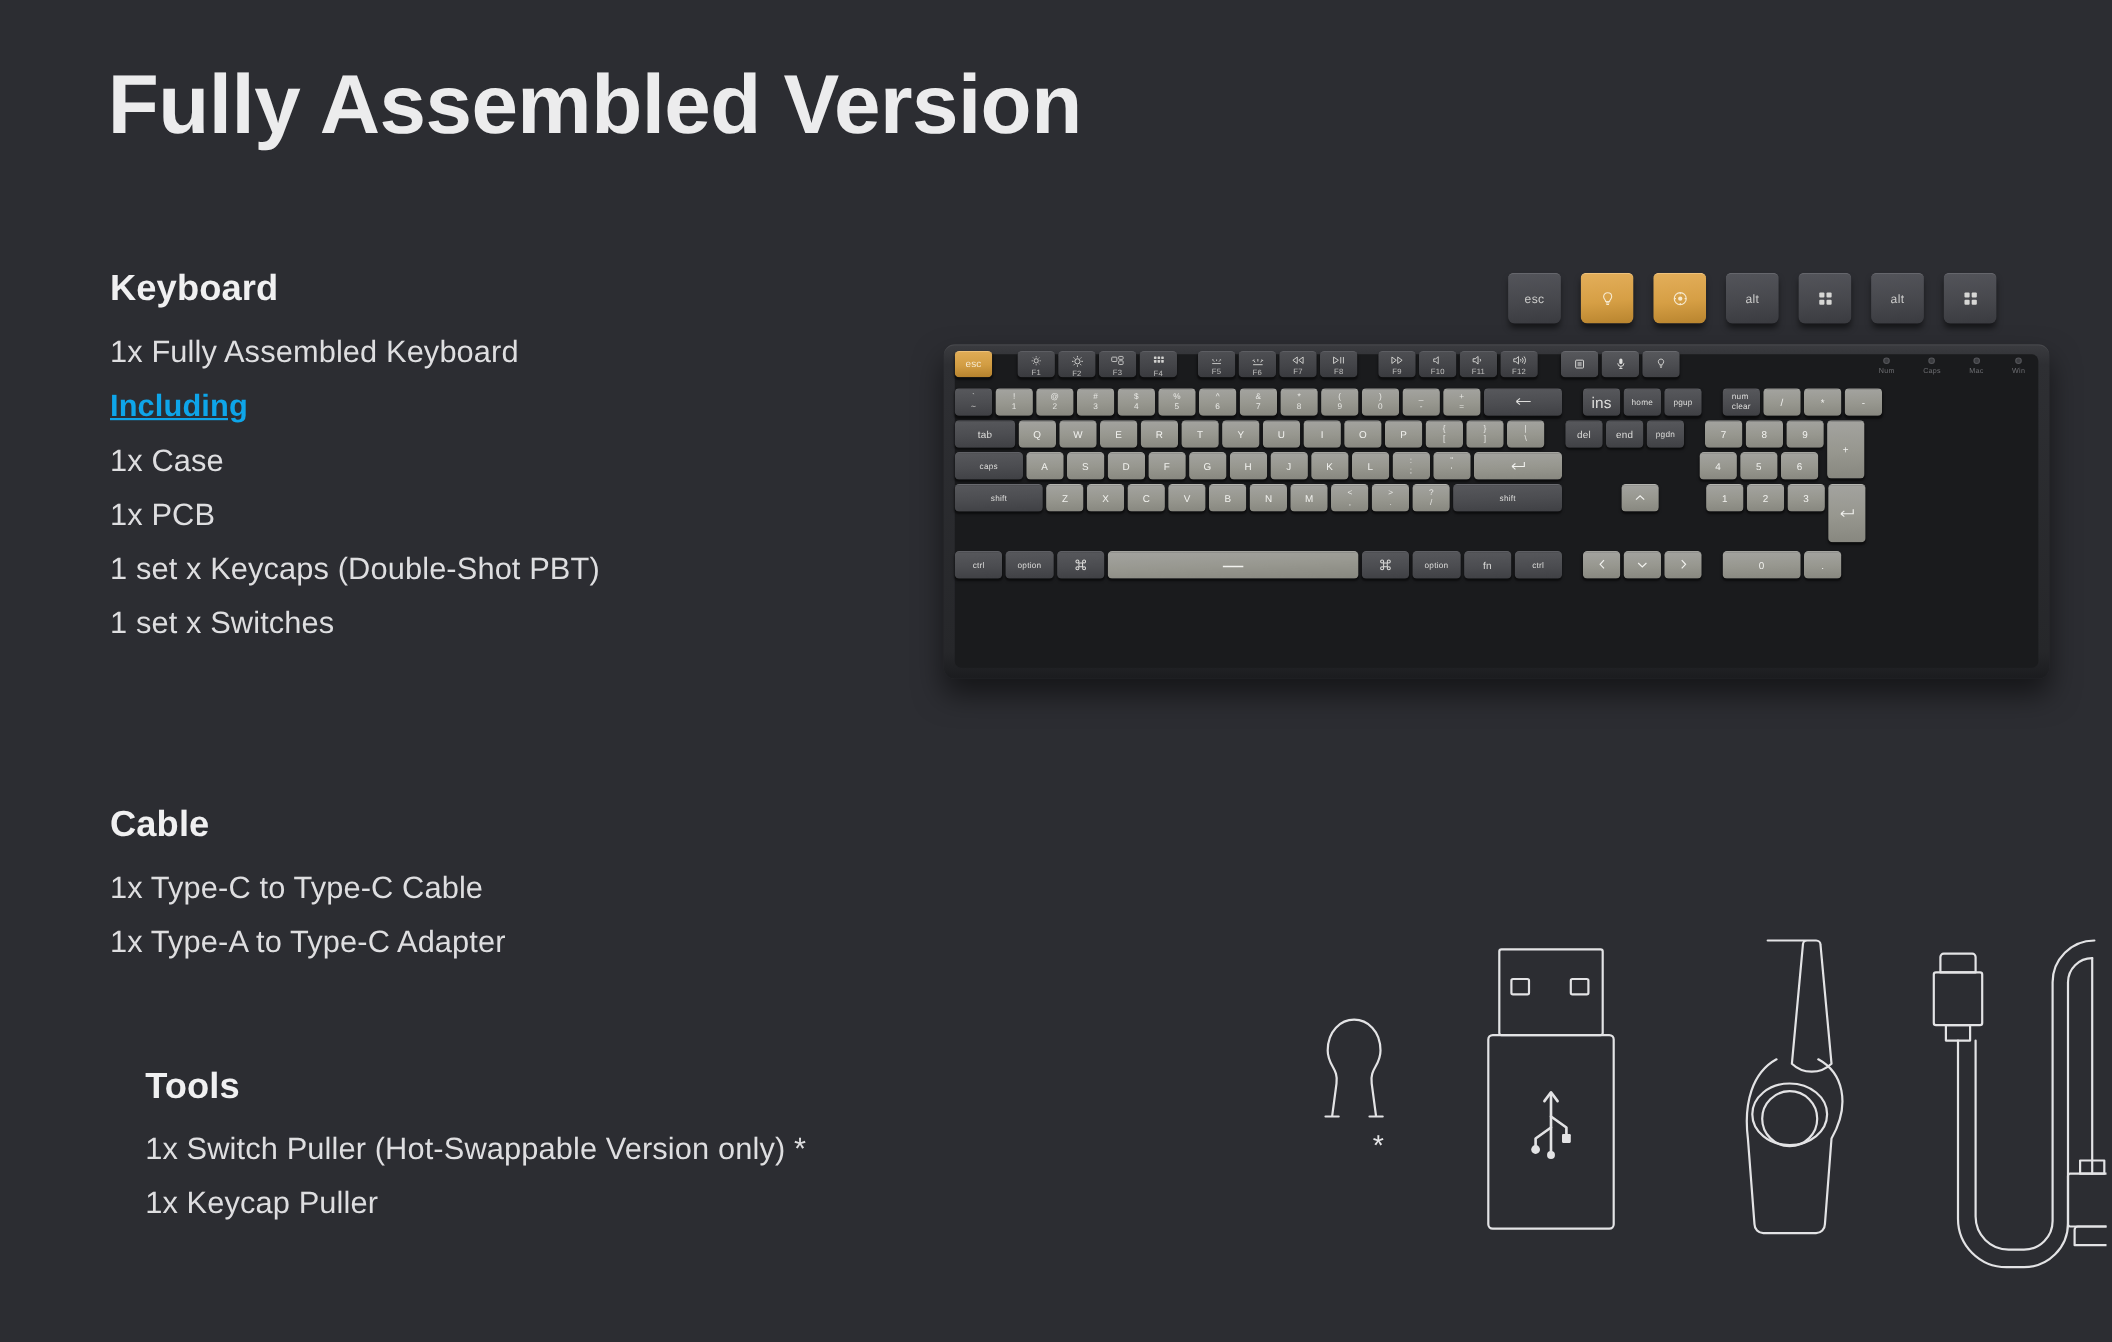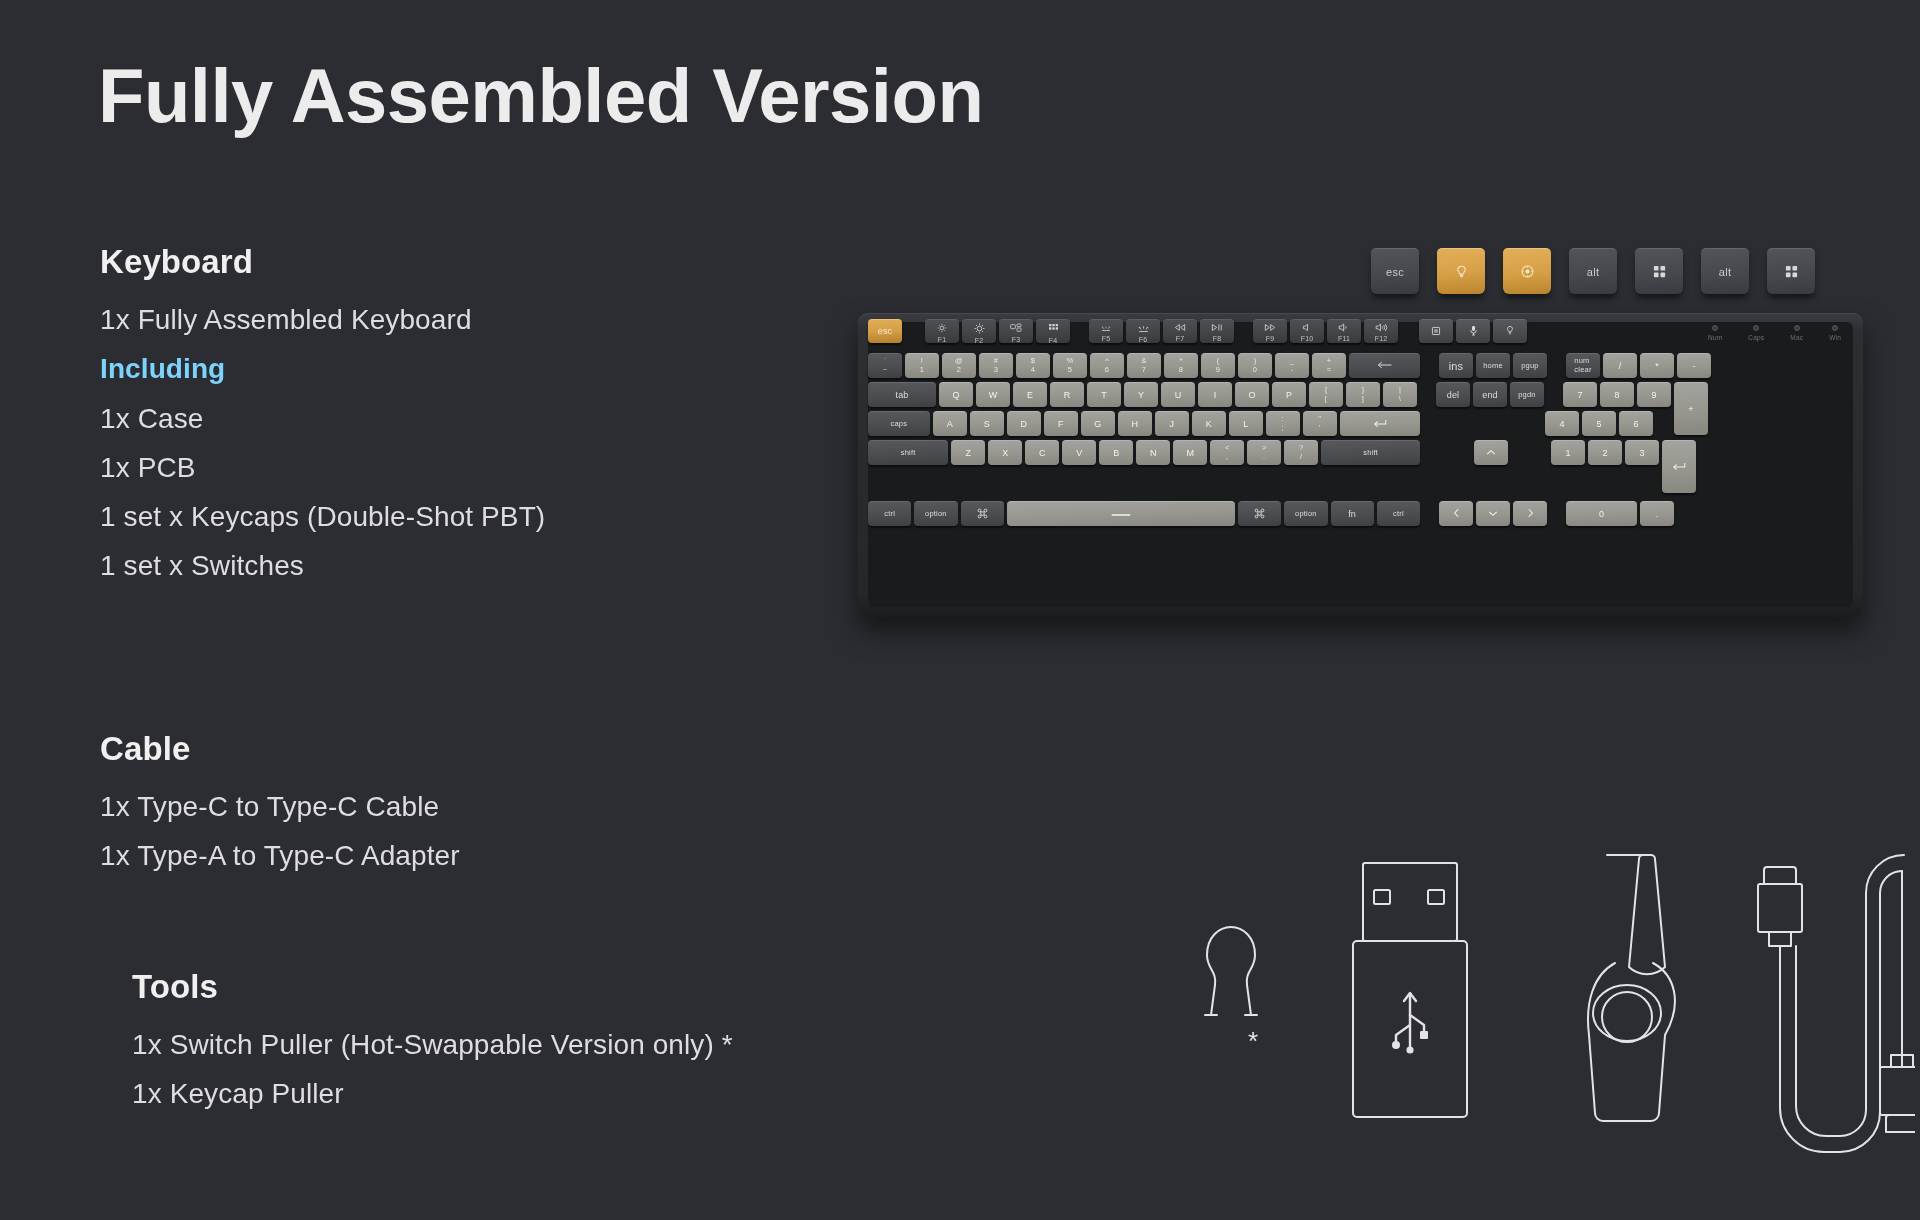--- a/index.html
+++ b/index.html
@@ -22,21 +22,21 @@
 
   .section { position:absolute; left:100px; }
   .section h2 {
     font-size:33px; font-weight:700; color:#f0f0f1;
     letter-spacing:0.1px; margin-bottom:14px;
   }
   .section .line {
     font-size:28px; font-weight:400; color:#dedee0;
     line-height:1.76; letter-spacing:0.1px; white-space:nowrap;
   }
-  .section .line.bold { font-weight:700; color:#7dd3fc; }
+  .section .line.bold { font-weight:700; color:#0ea5e9;text-decoration:underline; }
 
   #sec-keyboard { top:243px; }
   #sec-cable    { top:730px; }
   #sec-tools    { top:968px;margin-left:32px; }
 
   
   #extra-keycaps {
     position:absolute; left:1371px; top:248px;
     display:flex; gap:18px; align-items:flex-end;
   }
@@ -384,21 +384,21 @@
           <span class="top">+</span>
           <span class="top">=</span>
         </div>
         <div class="key mod" style="width: 71px; height: 25px;">
           <span class="glyph"><svg width="16" height="8" viewBox="0 0 22 10" fill="none" stroke="currentColor" stroke-width="1.3">
               <path d="M20 5H2M2 5l4.6-4M2 5l4.6 4"></path>
             </svg></span>
         </div>
         <div style="width: 16px;"></div>
         <div class="key mod" style="width: 34px; height: 25px;">
-          <span style="font-size: 11px;">ins</span>
+          <span style="font-size: 14px;">ins</span>
         </div>
         <div class="key mod" style="width: 34px; height: 25px;">
           <span style="font-size: 7.5px;">home</span>
         </div>
         <div class="key mod" style="width: 34px; height: 25px;">
           <span style="font-size: 7.5px;">pgup</span>
         </div>
         <div style="width: 16px;"></div>
         <div class="key mod" style="width: 34px; height: 25px;">
           <span style="font-size: 7.5px;">num<br>clear</span>
@@ -407,21 +407,21 @@
           <span style="font-size: 9px;">/</span>
         </div>
         <div class="key alpha" style="width: 34px; height: 25px;">
           <span style="font-size: 9px;">*</span>
         </div>
         <div class="key alpha" style="width: 34px; height: 25px;">
           <span style="font-size: 9px;">-</span>
         </div>
       </div>
       <div class="krow" style="top: 69px; left: 10px;">
-        <div class="key mod" style="width: 68px; height: 25px;">
+        <div class="key mod" style="width: 55px; height: 25px;">
           <span style="font-size: 9px;">tab</span>
         </div>
         <div class="key alpha" style="width: 34px; height: 25px;">
           <span style="font-size: 9px;">Q</span>
         </div>
         <div class="key alpha" style="width: 34px; height: 25px;">
           <span style="font-size: 9px;">W</span>
         </div>
         <div class="key alpha" style="width: 34px; height: 25px;">
           <span style="font-size: 9px;">E</span>

